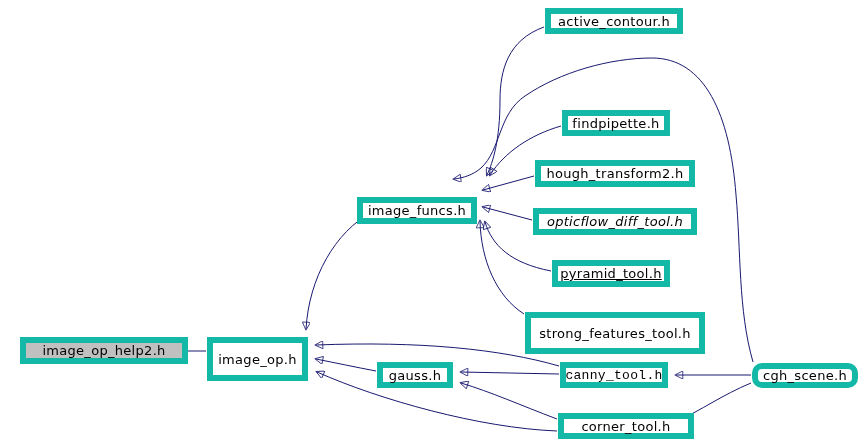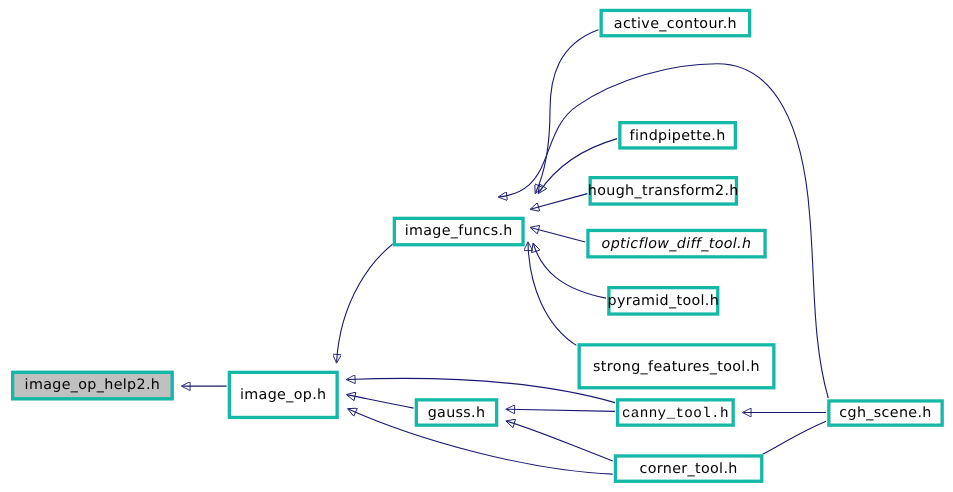--- a/index.html
+++ b/index.html
@@ -22,21 +22,21 @@
     pointer-events: none;
   }
   .edges-layer path {
     fill: none;
     stroke: #191970;
     stroke-width: 1;
   }
   .node {
     position: absolute;
     box-sizing: border-box;
-    border: 3px solid #14b8a6;
+    border: 6px solid #14b8a6;
     background: #ffffff;
     color: #000000;
     font-size: 13px;
     letter-spacing: 0.3px;
     display: flex;
     align-items: center;
     justify-content: center;
     white-space: nowrap;
     cursor: pointer;
   }
@@ -83,39 +83,39 @@
 
     <path d="M557,419 C520,405 491,392 461,383" marker-end="url(#arrow)"></path>
 
     <path d="M376,371 C355,367 336,363 316,359" marker-end="url(#arrow)"></path>
 
     <path d="M559,366 C500,349 420,341 316,345" marker-end="url(#arrow)"></path>
 
     <path d="M557,431 C480,428 380,400 317,372" marker-end="url(#arrow)"></path>
   </svg>
 
-  <div class="node root" style="left:10px;  top:337px; width:148px; height:27px;">image_op_help2.h</div>
+  <div class="node root" style="left:20px;  top:337px; width:168px; height:27px;">image_op_help2.h</div>
 
   <div class="node" style="left:207px; top:337px; width:101px; height:44px;">image_op.h</div>
 
   <div class="node" style="left:357px; top:185px; width:120px; height:27px;margin-top:12px;">image_funcs.h</div>
 
   <div class="node" style="left:545px; top:8px;   width:138px; height:26px;">active_contour.h</div>
 
   <div class="node" style="left:562px; top:110px; width:108px; height:26px;">findpipette.h</div>
 
-  <div class="node" style="left:535px; top:160px; width:136px; height:27px;">hough_transform2.h</div>
+  <div class="node" style="left:535px; top:160px; width:160px; height:27px;">hough_transform2.h</div>
 
   <div class="node" style="left:533px; top:208px; width:164px; height:27px;font-style:italic;">opticflow_diff_tool.h</div>
 
-  <div class="node" style="left:552px; top:260px; width:102px; height:27px;">pyramid_tool.h</div>
+  <div class="node" style="left:552px; top:260px; width:118px; height:27px;text-decoration:underline;">pyramid_tool.h</div>
 
   <div class="node" style="left:525px; top:312px; width:180px; height:42px;">strong_features_tool.h</div>
 
   <div class="node" style="left:377px; top:362px; width:76px;  height:26px;">gauss.h</div>
 
   <div class="node" style="left:560px; top:362px; width:108px; height:26px;font-family:Liberation Mono, monospace;">canny_tool.h</div>
 
   <div class="node" style="left:558px; top:413px; width:136px; height:26px;">corner_tool.h</div>
 
-  <div class="node" style="left:752px; top:363px; width:106px; height:25px;">cgh_scene.h</div>
+  <div class="node" style="left:752px; top:363px; width:106px; height:25px;border-radius:10px;">cgh_scene.h</div>
 
 </div>
 
 </body></html>

